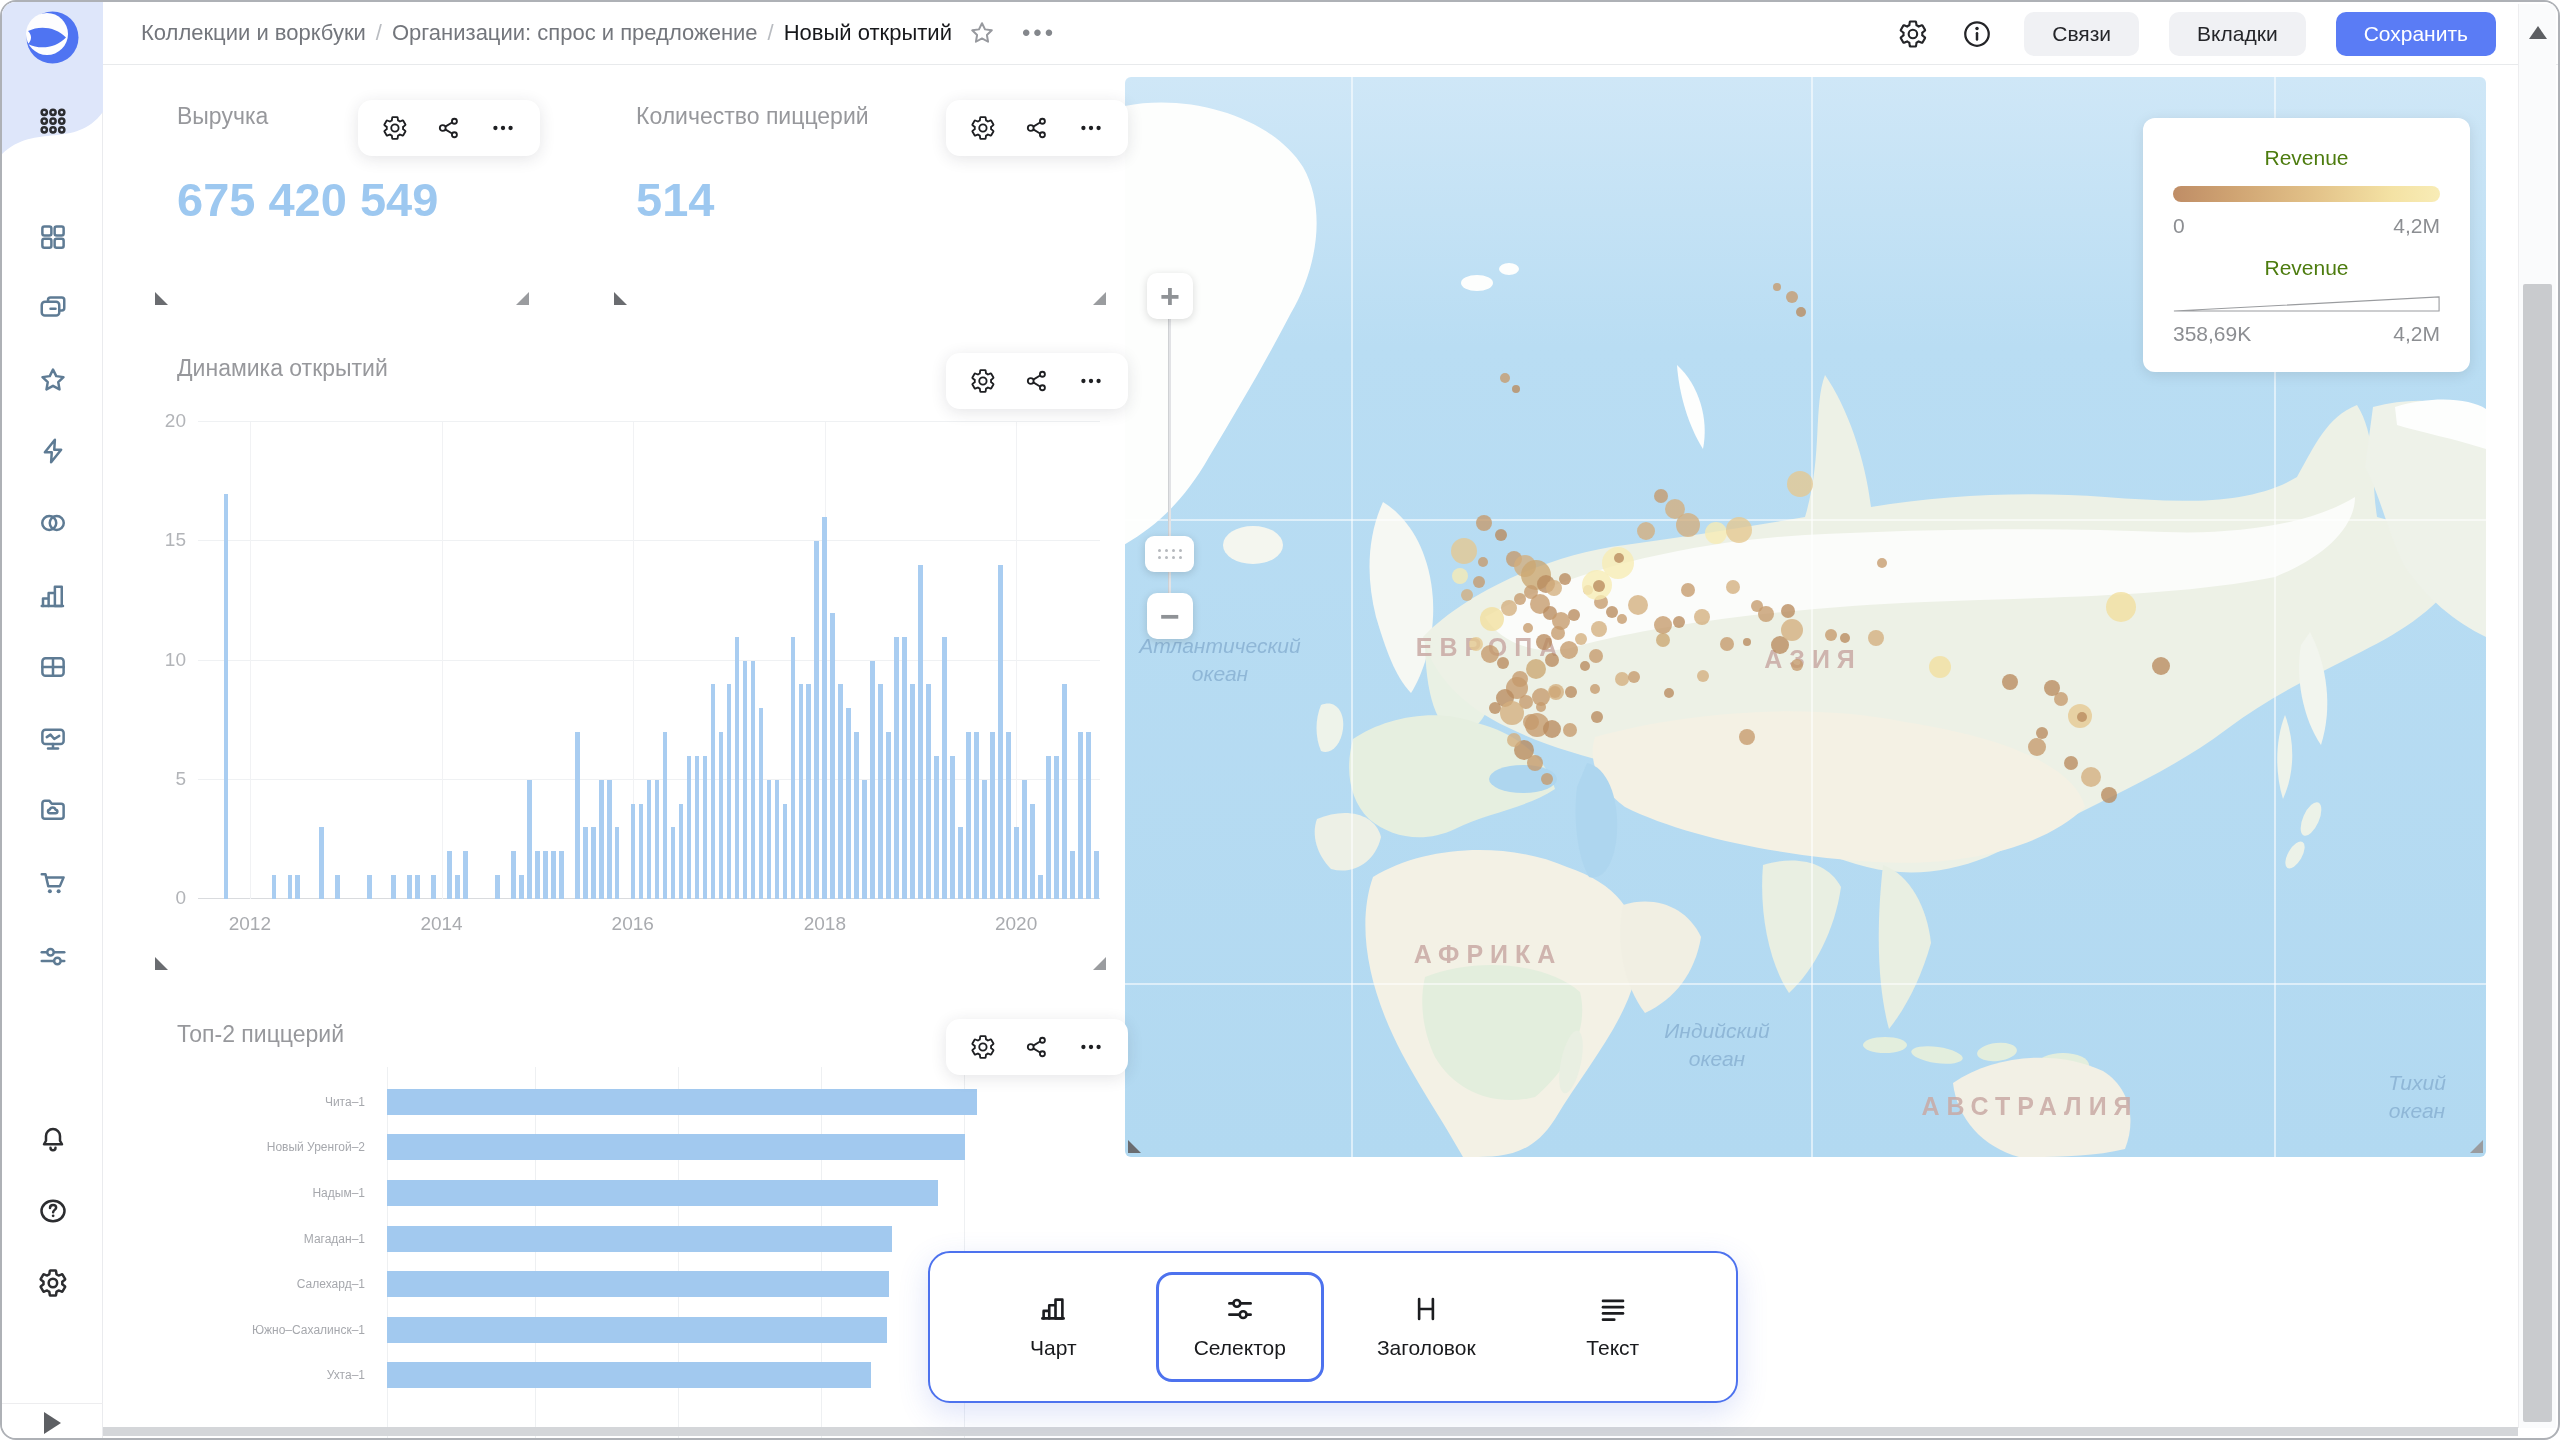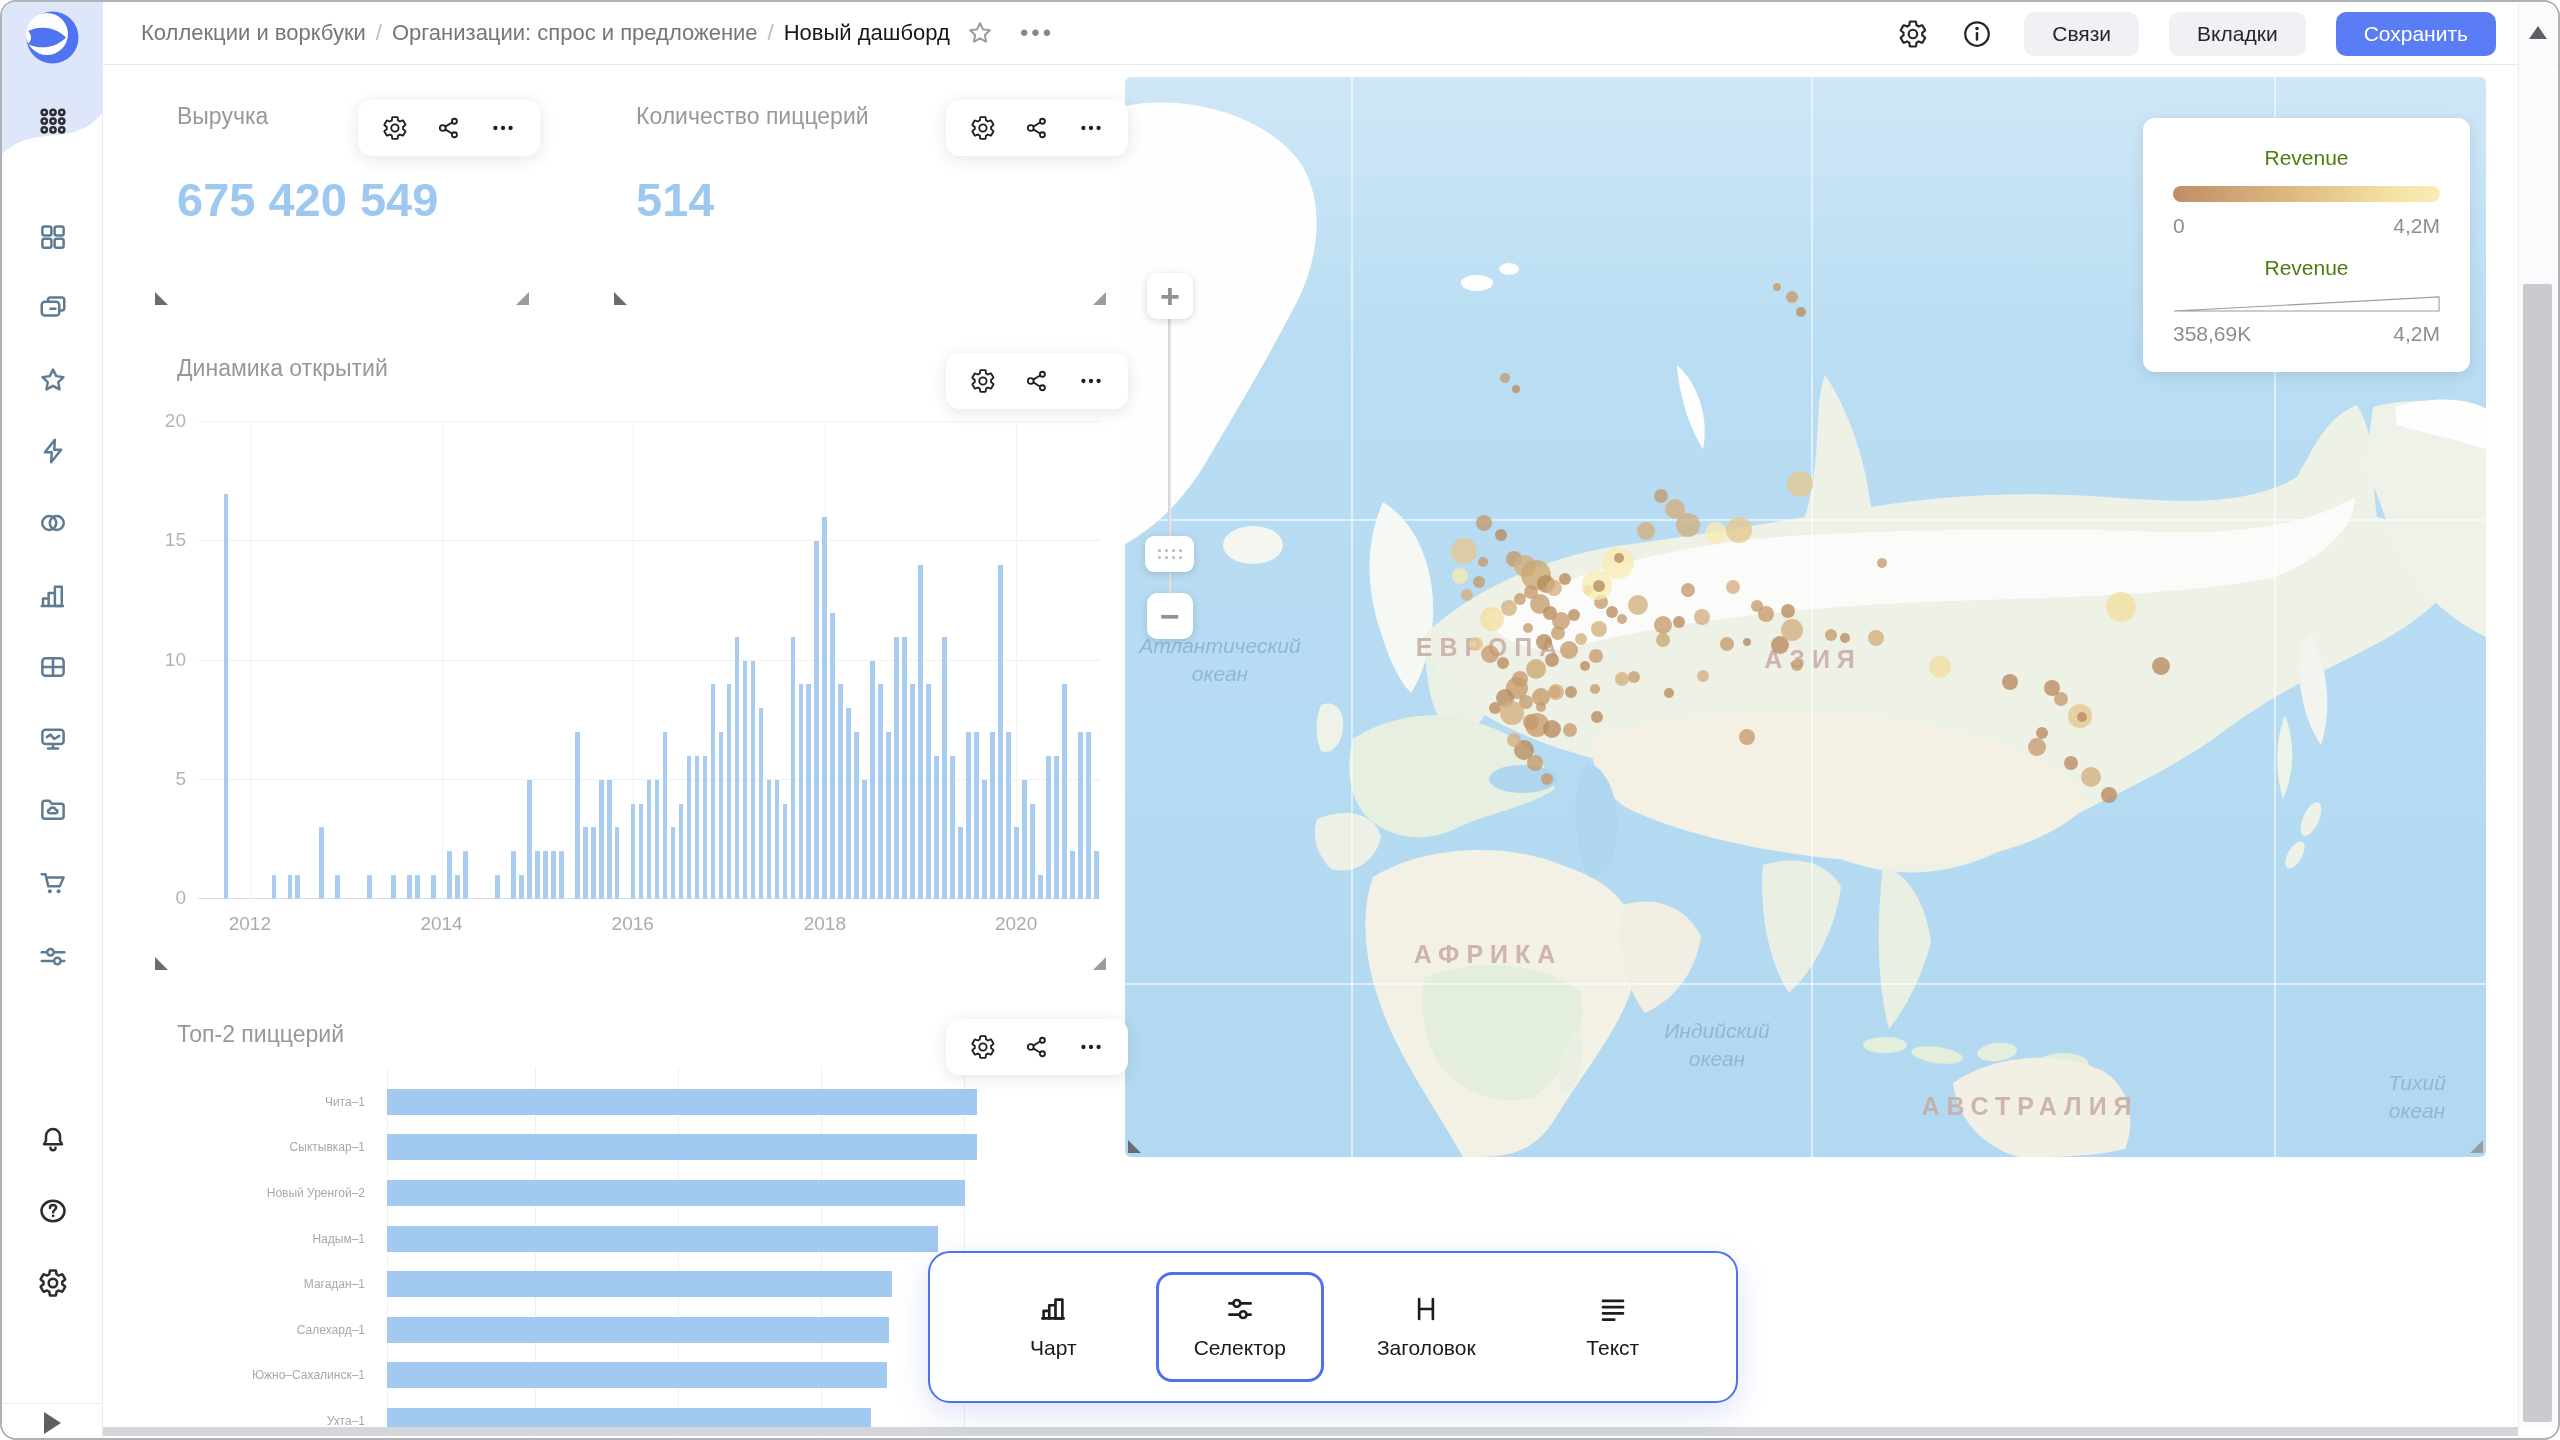--- a/index.html
+++ b/index.html
@@ -220,21 +220,21 @@
     <div id="sb-sep"></div>
     <div id="sb-expand"></div>
   </div>
 
   <div id="topbar">
     <div class="crumbs">
       <span class="crumb">Коллекции и воркбуки</span>
       <span class="crumb-sep">/</span>
       <span class="crumb">Организации: спрос и предложение</span>
       <span class="crumb-sep">/</span>
-      <span class="crumb last">Новый дашборд</span>
+      <span class="crumb last">Новый открытий</span>
     </div>
     <span class="tb-star">
       <svg width="28" height="28" viewBox="0 0 24 24" fill="none" stroke="#97999e" stroke-width="1.7" stroke-linejoin="round">
             <path d="M12 3.6l2.6 5.3 5.8.8-4.2 4 1 5.8-5.2-2.8-5.2 2.8 1-5.8-4.2-4 5.8-.8z"></path>
           </svg>
     </span>
     <span class="tb-dots">•••</span>
     <div id="topbar-right">
       <span class="tb-iconbtn">
         <svg width="30" height="30" viewBox="0 0 24 24" fill="none" stroke="#242528" stroke-width="1.7">
@@ -726,26 +726,20 @@
       <div id="t10-grid">
             <div class="gridline-vv" style="left: 0%;"></div>
             <div class="gridline-vv" style="left: 20.6%;"></div>
             <div class="gridline-vv" style="left: 40.4%;"></div>
             <div class="gridline-vv" style="left: 60.3%;"></div>
             <div class="gridline-vv" style="left: 80.1%;"></div>
           </div>
       <div id="top10-rows">
             <div class="t10-row">
               <div class="t10-label">Чита–1</div>
-              <div class="t10-bararea">
-                <div class="t10-bar" style="width: 82%; background-color: rgb(162, 201, 239);"></div>
-              </div>
-            </div>
-            <div class="t10-row">
-              <div class="t10-label">Сыктывкар–1</div>
               <div class="t10-bararea">
                 <div class="t10-bar" style="width: 82%; background-color: rgb(162, 201, 239);"></div>
               </div>
             </div>
             <div class="t10-row">
               <div class="t10-label">Новый Уренгой–2</div>
               <div class="t10-bararea">
                 <div class="t10-bar" style="width: 80.3%; background-color: rgb(162, 201, 239);"></div>
               </div>
             </div>

